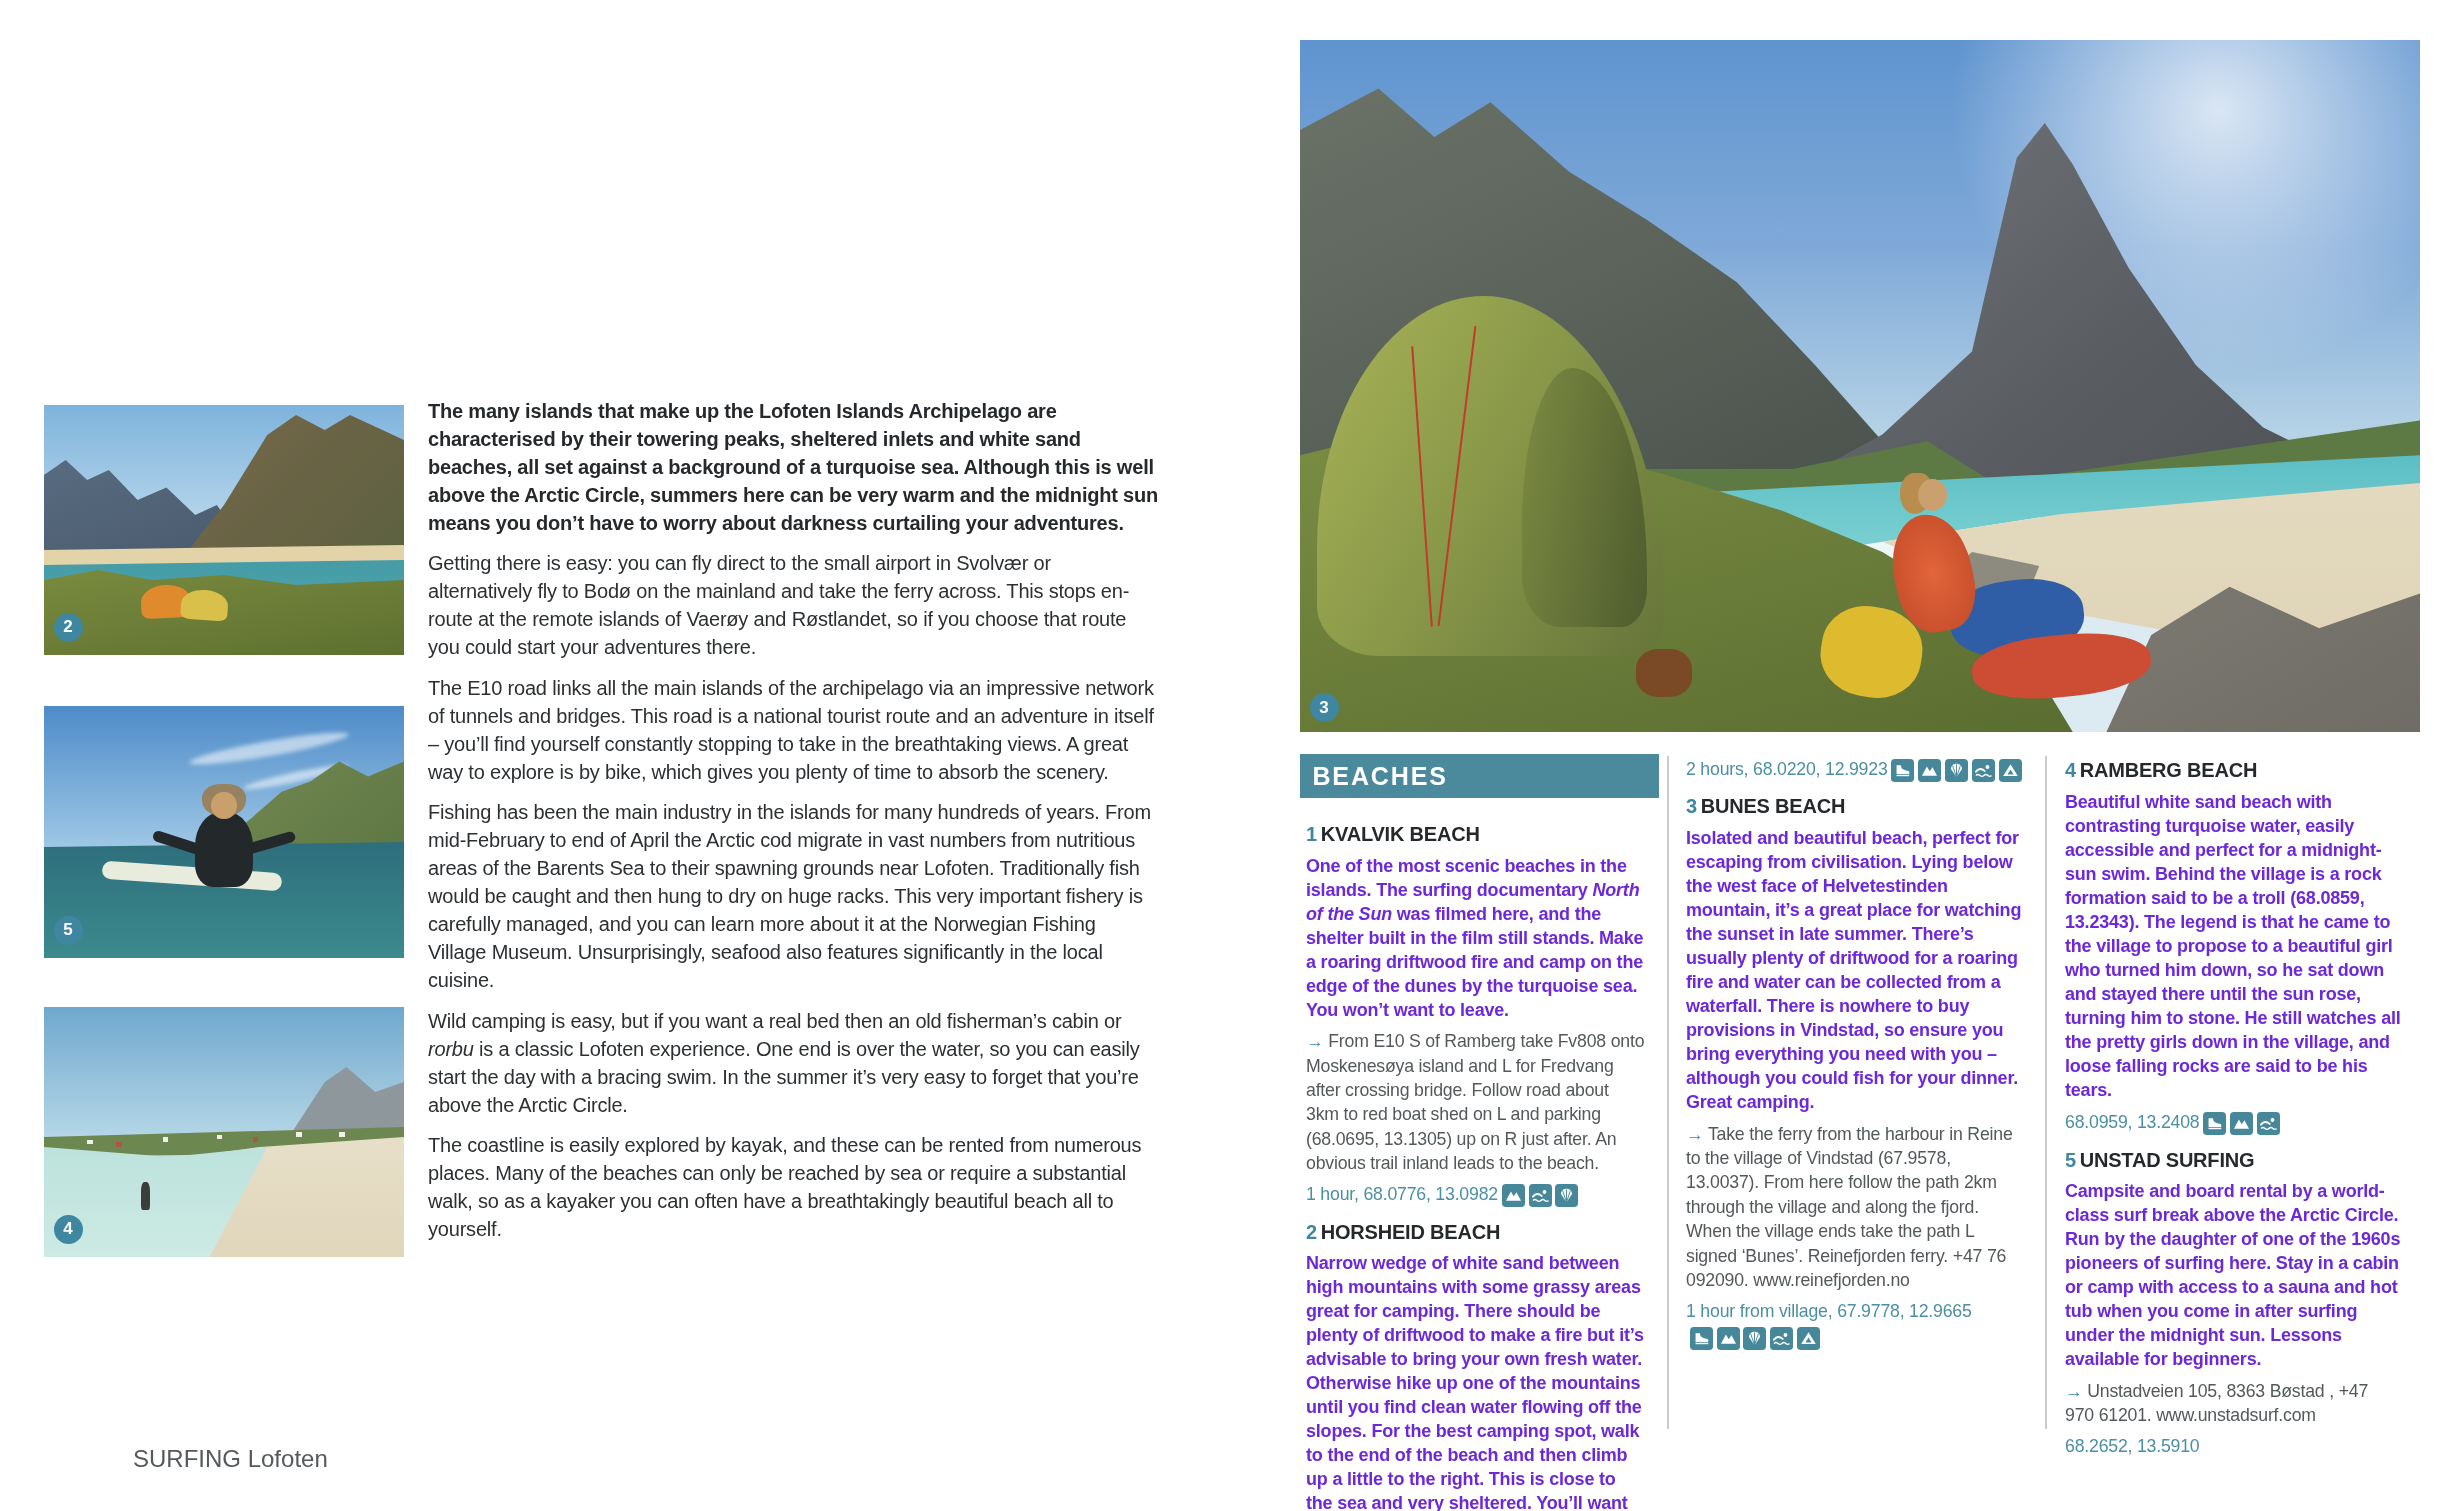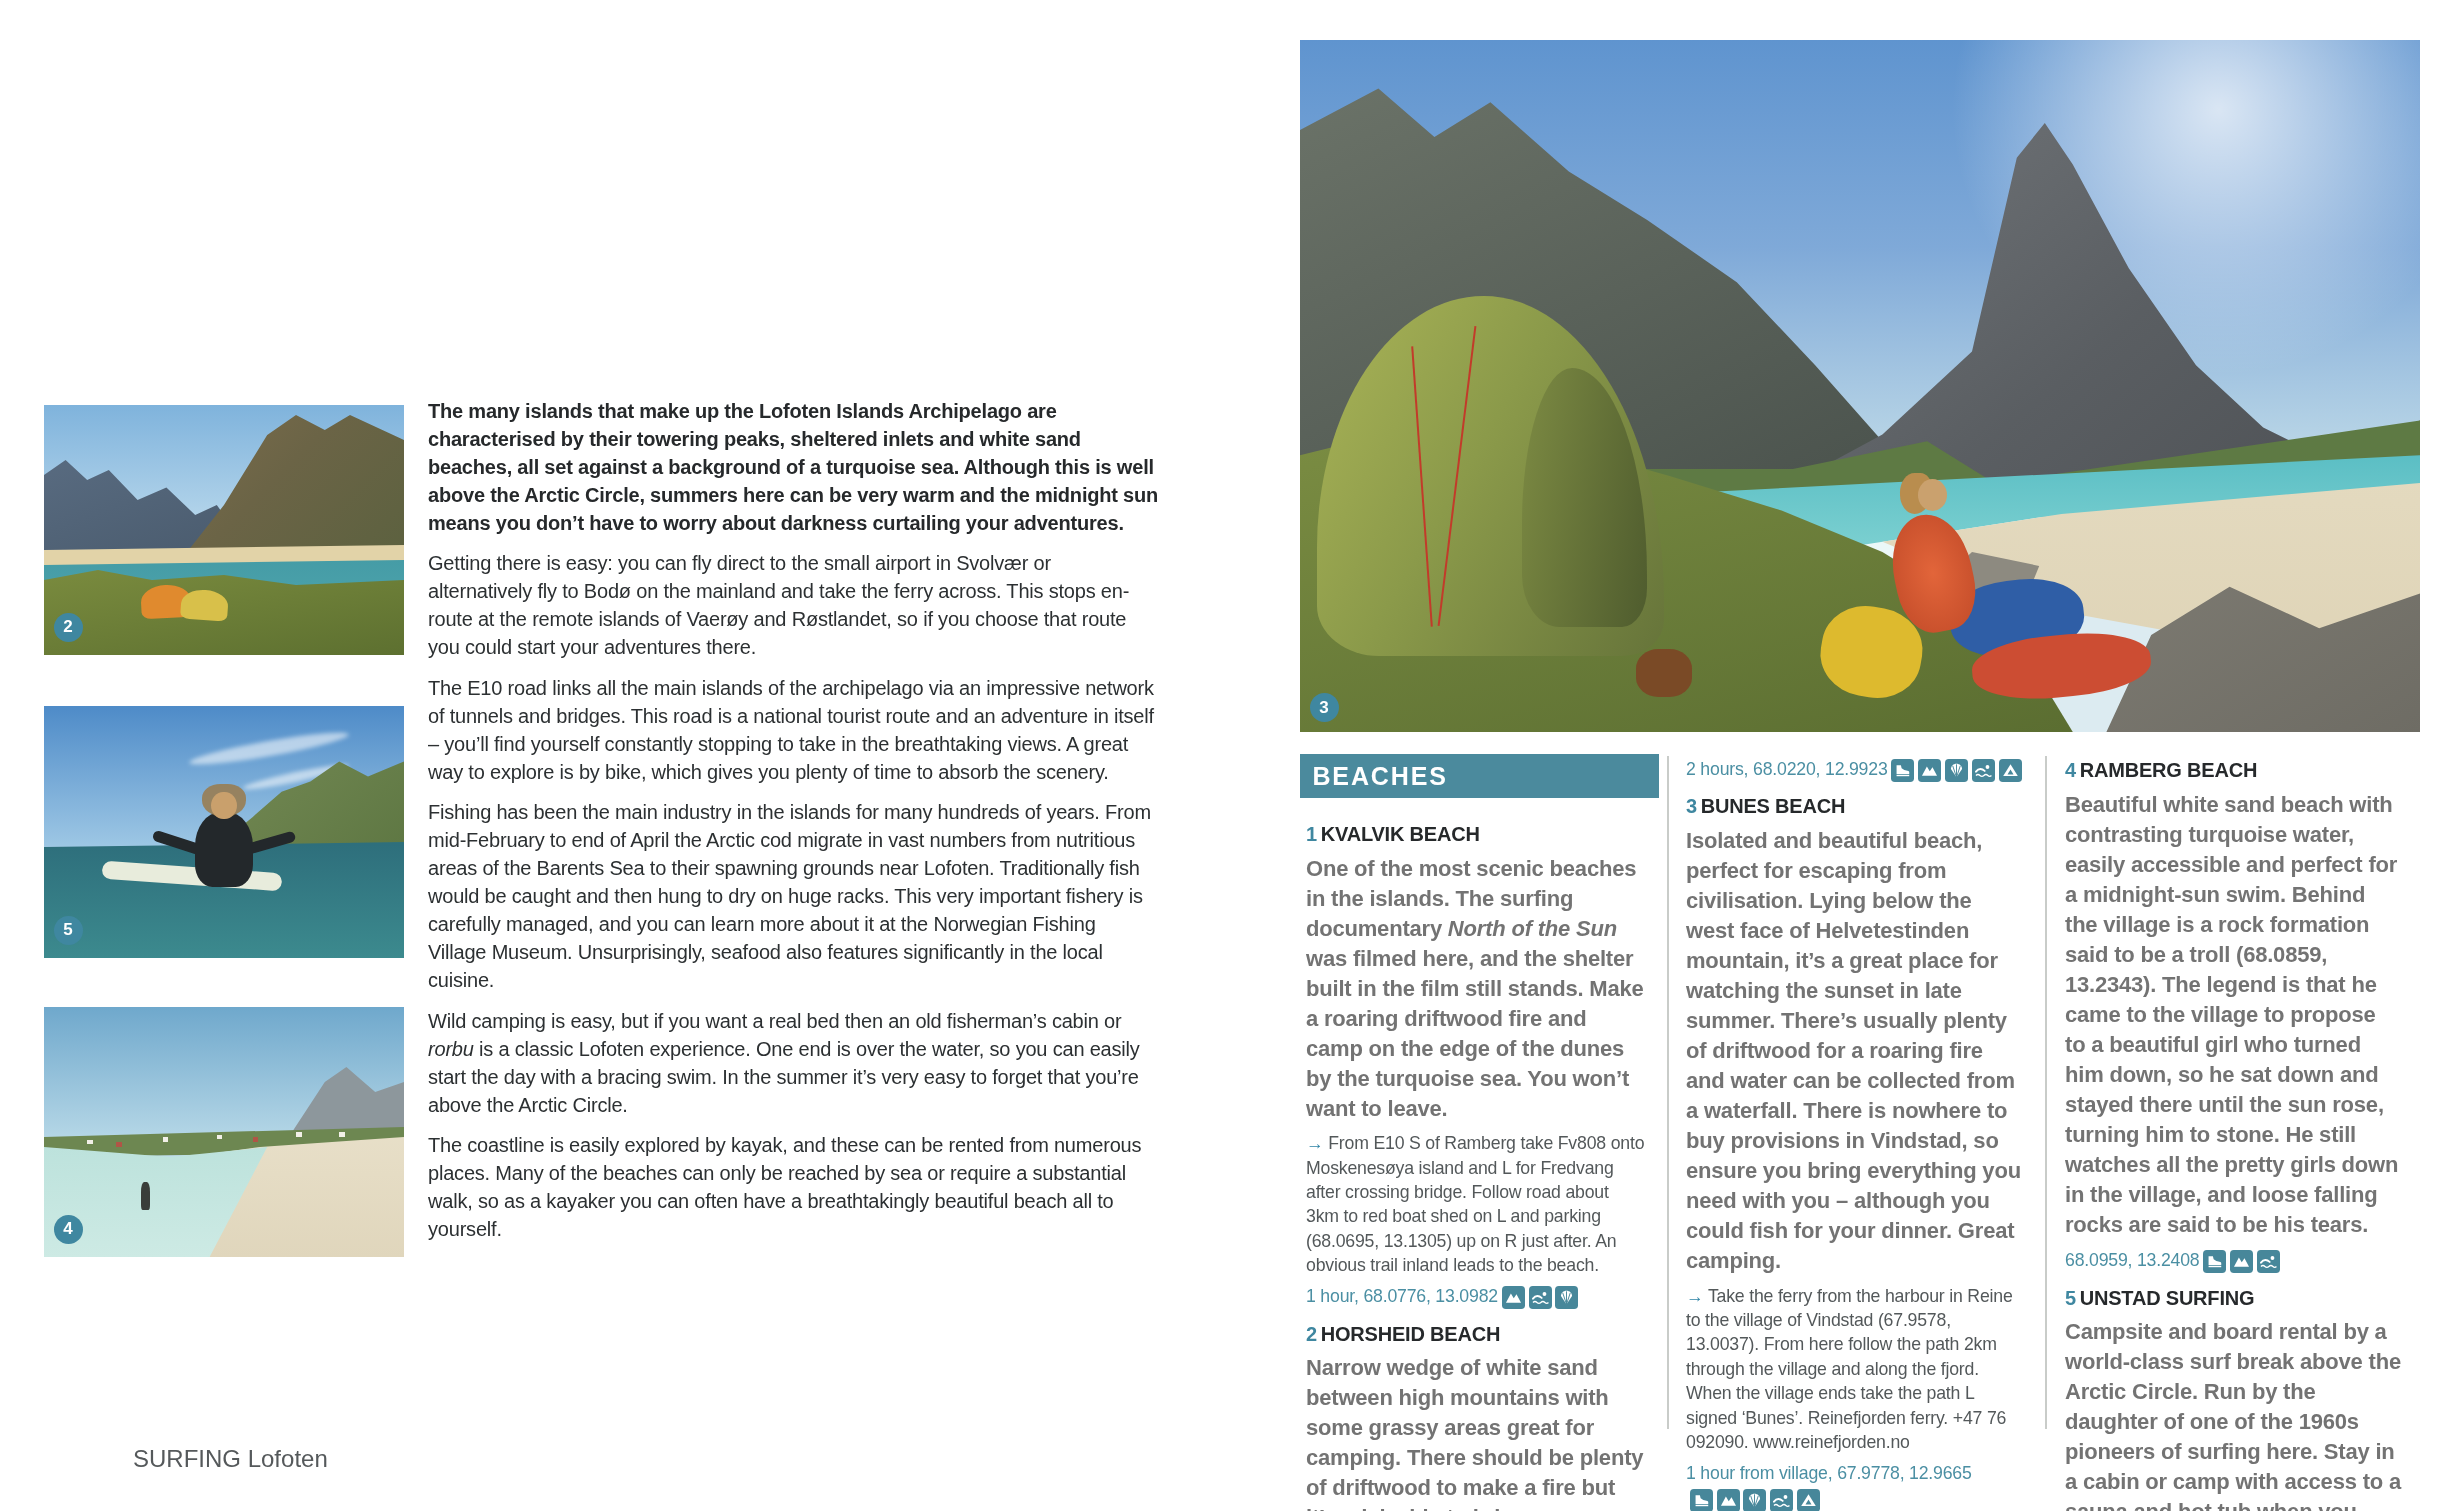--- a/index.html
+++ b/index.html
@@ -31,21 +31,21 @@
                padding-left:12.4px;box-sizing:border-box;}
   .colrule{position:absolute;top:756px;width:1.9px;height:673px;background:#c9ccc9;}
   .rule1{left:1667px;} .rule2{left:2045px;}
   .col{position:absolute;width:340px;}
   .col1{left:1306px;top:815px;}
   .col2{left:1686px;top:756px;width:336px;}
   .col3{left:2065px;top:751px;width:336px;}
   .ehead{margin:17px 0 7.6px 0;font-size:20px;font-weight:bold;color:#26292b;letter-spacing:-0.2px;}
   .ehead:first-child{margin-top:8px;}
   .enum{color:#3f87a0;margin-right:3.8px;}
-  .edesc{font-size:22px;line-height:30px;font-weight:bold;color:#737373;letter-spacing:-0.2px;margin-bottom:7.6px;}
+  .edesc{font-size:18px;line-height:24px;font-weight:bold;color:#6d28d9;letter-spacing:-0.2px;margin-bottom:7.6px;}
   .edir{font-size:17.7px;line-height:24.4px;color:#53585a;letter-spacing:-0.2px;margin-bottom:5.7px;}
   .arrow{color:#2f84a6;font-weight:bold;}
   .emeta{font-size:17.7px;line-height:26px;color:#4b8fa3;letter-spacing:-0.2px;margin-bottom:13.4px;}
   .icon-row{display:inline-flex;gap:3.8px;vertical-align:middle;margin-left:3.8px;}
   .act-icon{display:inline-flex;width:23px;height:23px;border-radius:3.8px;background:#47879a;
             align-items:center;justify-content:center;}
   .act-icon svg{width:19px;height:19px;display:block;}
   
   .bp-sky{background:
       radial-gradient(circle at 82% 10%, rgba(255,255,255,.75), rgba(255,255,255,0) 24%),

